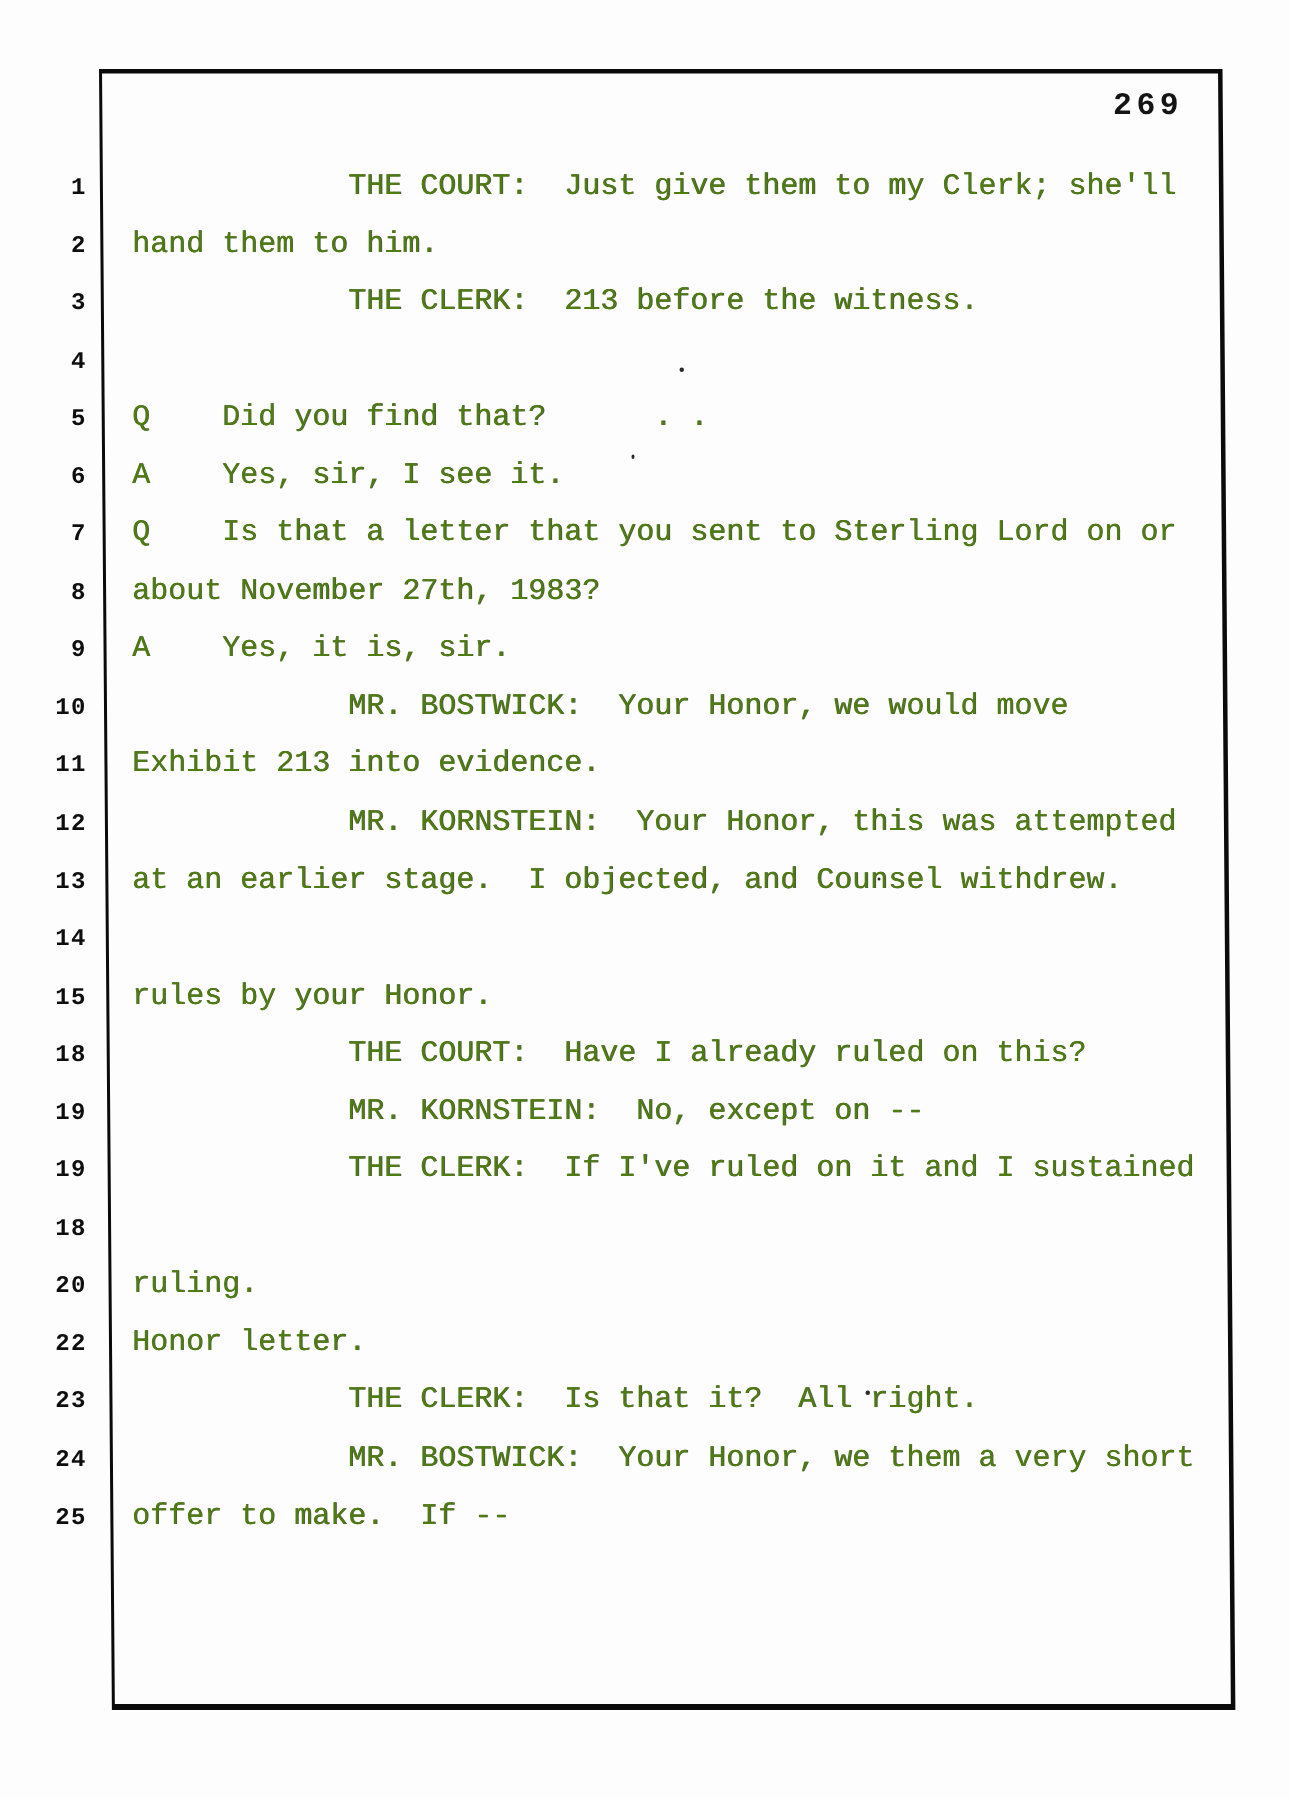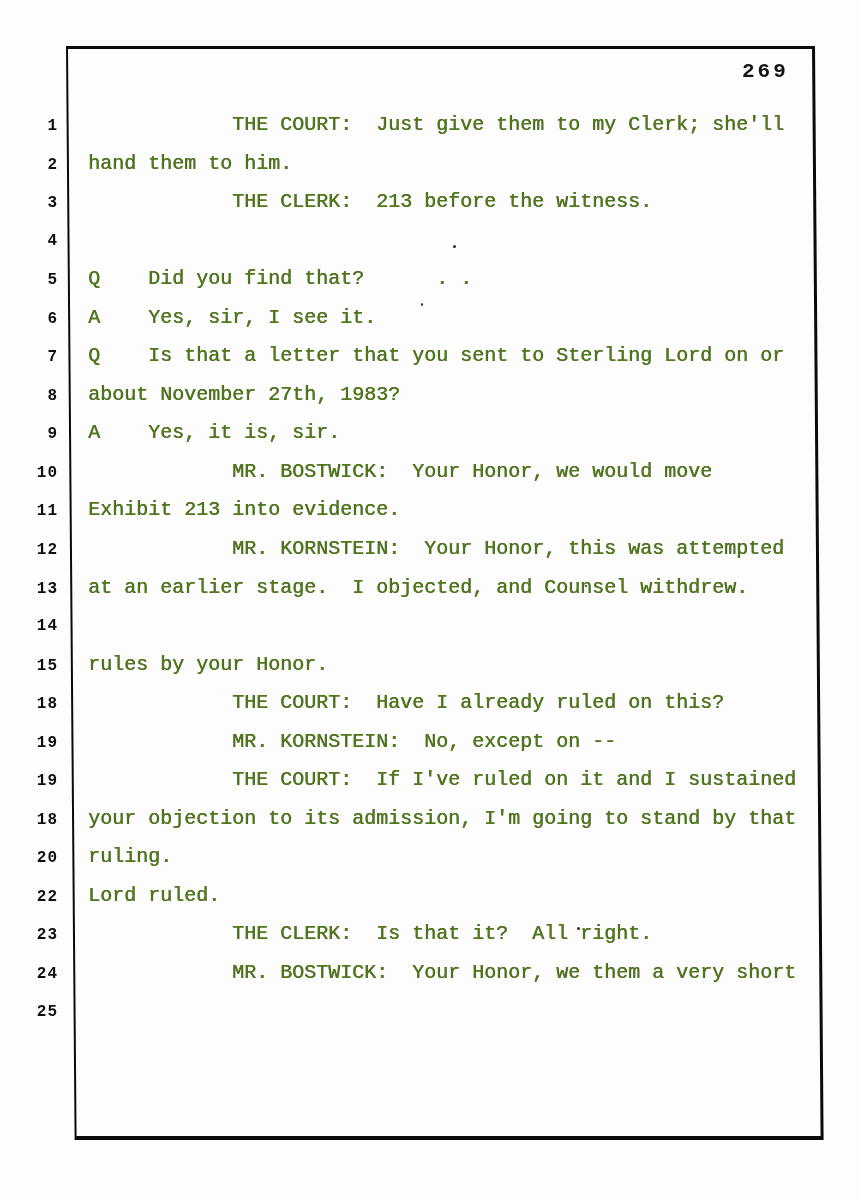--- a/index.html
+++ b/index.html
@@ -151,44 +151,44 @@
     <div class="row">
         <span class="num">18</span>
         <span class="txt">            THE COURT:  Have I already ruled on this?</span>
       </div>
     <div class="row">
         <span class="num">19</span>
         <span class="txt">            MR. KORNSTEIN:  No, except on --</span>
       </div>
     <div class="row">
         <span class="num">19</span>
-        <span class="txt">            THE COURT:  If I've ruled on it and I sustained</span>
+        <span class="txt">            THE CLERK:  If I've ruled on it and I sustained</span>
       </div>
     <div class="row">
         <span class="num">18</span>
-        <span class="txt">your objection to its admission, I'm going to stand by that</span>
       </div>
     <div class="row">
         <span class="num">20</span>
         <span class="txt">ruling.</span>
       </div>
     <div class="row">
         <span class="num">22</span>
-        <span class="txt">Lord ruled.</span>
+        <span class="txt">Honor letter.</span>
       </div>
     <div class="row">
         <span class="num">23</span>
         <span class="txt">            THE CLERK:  Is that it?  All right.</span>
       </div>
     <div class="row">
         <span class="num">24</span>
         <span class="txt">            MR. BOSTWICK:  Your Honor, we them a very short</span>
       </div>
     <div class="row">
         <span class="num">25</span>
+        <span class="txt">offer to make.  If --</span>
       </div>
   </div>
 
   <div class="dot d1"></div>
   <div class="dot d2"></div>
   <div class="dot d3"></div>
   <div class="dot d4"></div>
 
 </div>
 

